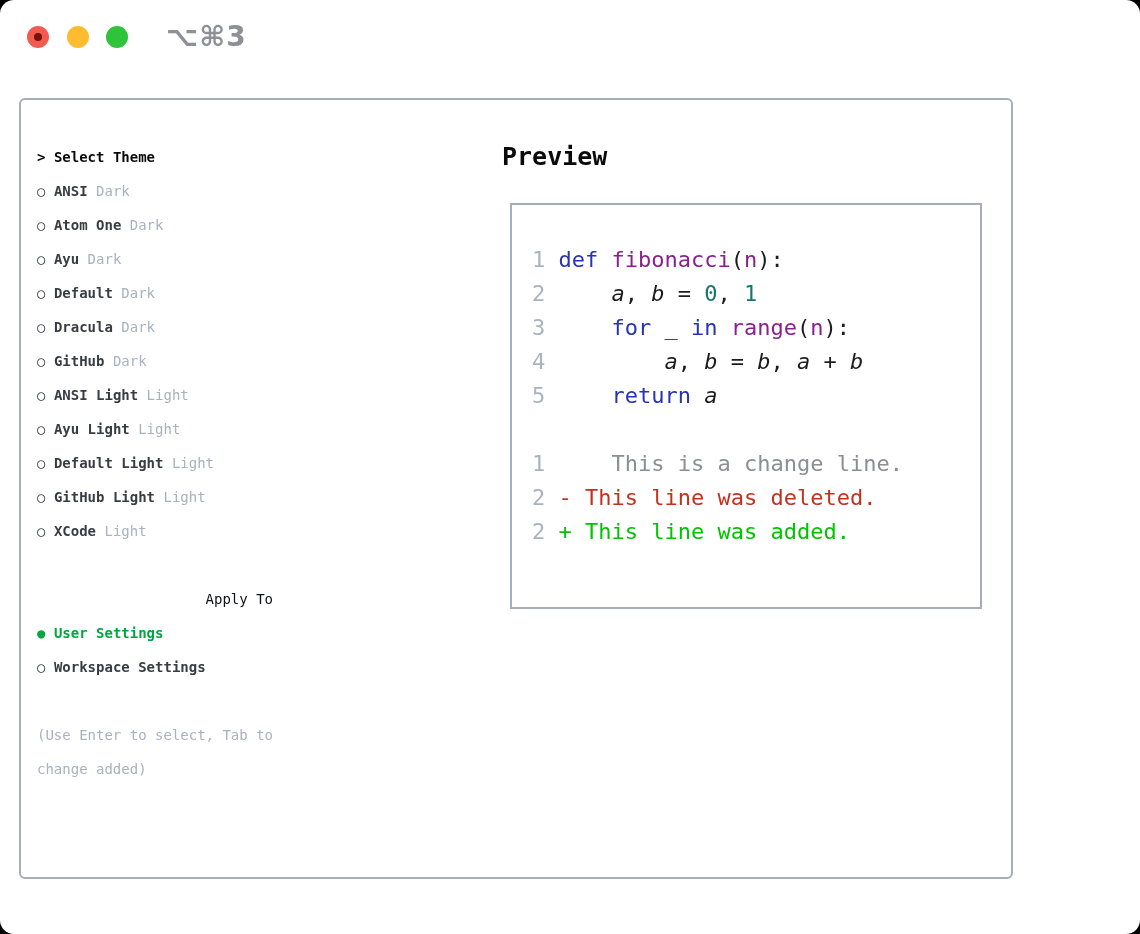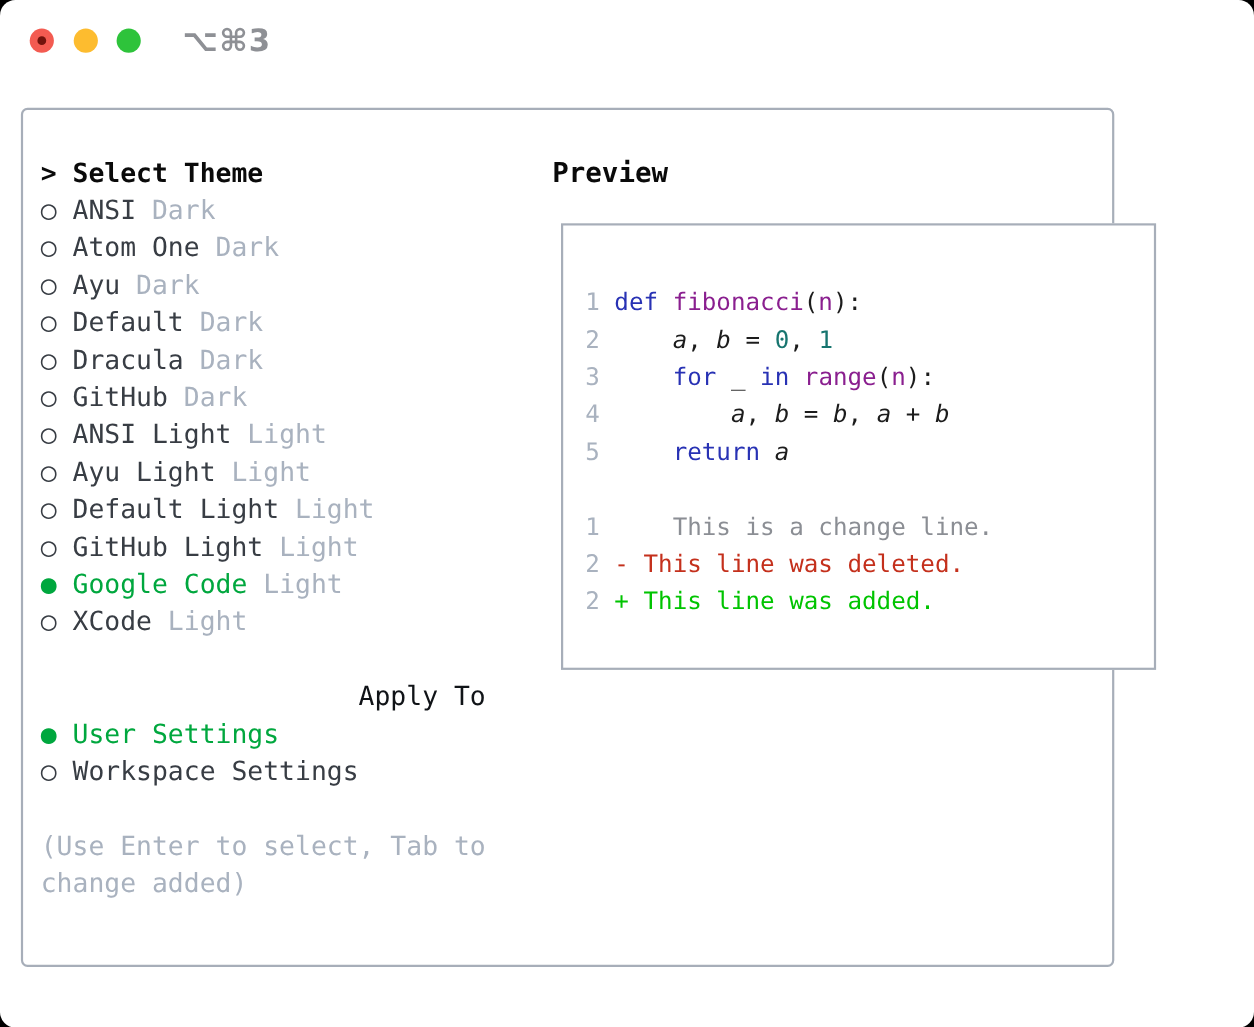--- a/index.html
+++ b/index.html
@@ -30,42 +30,42 @@
     font-weight:bold; font-size:28px; color:var(--shortcut-gray,#8e9095);
     letter-spacing:1px;
   }
 
   
   .panel {
     position:absolute; left:19px; top:98px; width:994px; height:781px;
     border:2px solid var(--border,#a7aeb9); border-radius:6px; background:#fff;
   }
 
-  .row { white-space:pre; font-size:24px; line-height:34px; color:var(--text-dark,#383d44); }
+  .row { white-space:pre; font-size:14px; line-height:34px; color:var(--text-dark,#383d44); }
 
   .list { position:absolute; left:16px; top:40px; }
   .row.header { color:#0a0a0a; font-weight:bold; }
   .row .prompt { color:#0a0a0a; font-weight:bold; }
   .theme-row .marker { color:var(--text-dark,#383d44); }
-  .theme-row .name   { color:var(--text-dark,#383d44); }
+  .theme-row .name   { color:var(--text-dark,#383d44);font-weight:bold; }
   .theme-row .variant{ color:var(--text-muted,#a9b2bf); }
   .theme-row.sel .marker, .theme-row.sel .name { color:var(--selected-green,#00a73e); }
   .row.apply-title { padding-left:2ch; color:#101317;text-align:right; }
   .row.help { color:var(--text-muted,#a9b2bf); }
 
   
   .preview-title {
     position:absolute; left:481px; top:40px;
     font-size:25px; line-height:34px; font-weight:bold; color:#0a0a0a;
     white-space:pre;
   }
   .preview-box {
-    position:absolute; left:489px; top:103px; width:541px; height:406px;
+    position:absolute; left:489px; top:103px; width:472px; height:406px;
     border:2px solid var(--border,#a7aeb9); background:#fff;
-    padding:54px 0 0 20px; overflow:hidden;
+    padding:38px 0 0 20px; overflow:hidden;
   }
   .cl { white-space:pre; font-size:22px; line-height:34px; color:#1c1c1c; }
   .c-ln  { color:var(--line-number-gray,#a9b2bf); }
   .c-kw  { color:var(--keyword-blue,#2832b4); }
   .c-fn  { color:var(--function-purple,#8a1f8f); }
   .c-prm { color:var(--function-purple,#8a1f8f); }
   .c-num { color:var(--number-teal,#17756f); }
   .c-id  { color:#1c1c1c; font-style:italic; }
   .c-pl  { color:#1c1c1c; }
   .c-ctx { color:var(--diff-context-gray,#8b8e94); }
@@ -93,21 +93,20 @@
           <div class="row theme-row"><span class="marker">○</span><span> </span><span class="name">ANSI</span><span> </span><span class="variant">Dark</span></div>
           <div class="row theme-row"><span class="marker">○</span><span> </span><span class="name">Atom One</span><span> </span><span class="variant">Dark</span></div>
           <div class="row theme-row"><span class="marker">○</span><span> </span><span class="name">Ayu</span><span> </span><span class="variant">Dark</span></div>
           <div class="row theme-row"><span class="marker">○</span><span> </span><span class="name">Default</span><span> </span><span class="variant">Dark</span></div>
           <div class="row theme-row"><span class="marker">○</span><span> </span><span class="name">Dracula</span><span> </span><span class="variant">Dark</span></div>
           <div class="row theme-row"><span class="marker">○</span><span> </span><span class="name">GitHub</span><span> </span><span class="variant">Dark</span></div>
           <div class="row theme-row"><span class="marker">○</span><span> </span><span class="name">ANSI Light</span><span> </span><span class="variant">Light</span></div>
           <div class="row theme-row"><span class="marker">○</span><span> </span><span class="name">Ayu Light</span><span> </span><span class="variant">Light</span></div>
           <div class="row theme-row"><span class="marker">○</span><span> </span><span class="name">Default Light</span><span> </span><span class="variant">Light</span></div>
           <div class="row theme-row"><span class="marker">○</span><span> </span><span class="name">GitHub Light</span><span> </span><span class="variant">Light</span></div>
-          <div class="row theme-row sel"><span class="marker">●</span><span> </span><span class="name">Google Code</span><span> </span><span class="variant">Light</span></div>
           <div class="row theme-row"><span class="marker">○</span><span> </span><span class="name">XCode</span><span> </span><span class="variant">Light</span></div>
         </div>
 
       <div class="row"> </div>
 
       <div class="row apply-title">Apply To</div>
 
       <div id="apply">
           <div class="row theme-row sel"><span class="marker">●</span><span> </span><span class="name">User Settings</span></div>
           <div class="row theme-row"><span class="marker">○</span><span> </span><span class="name">Workspace Settings</span></div>

